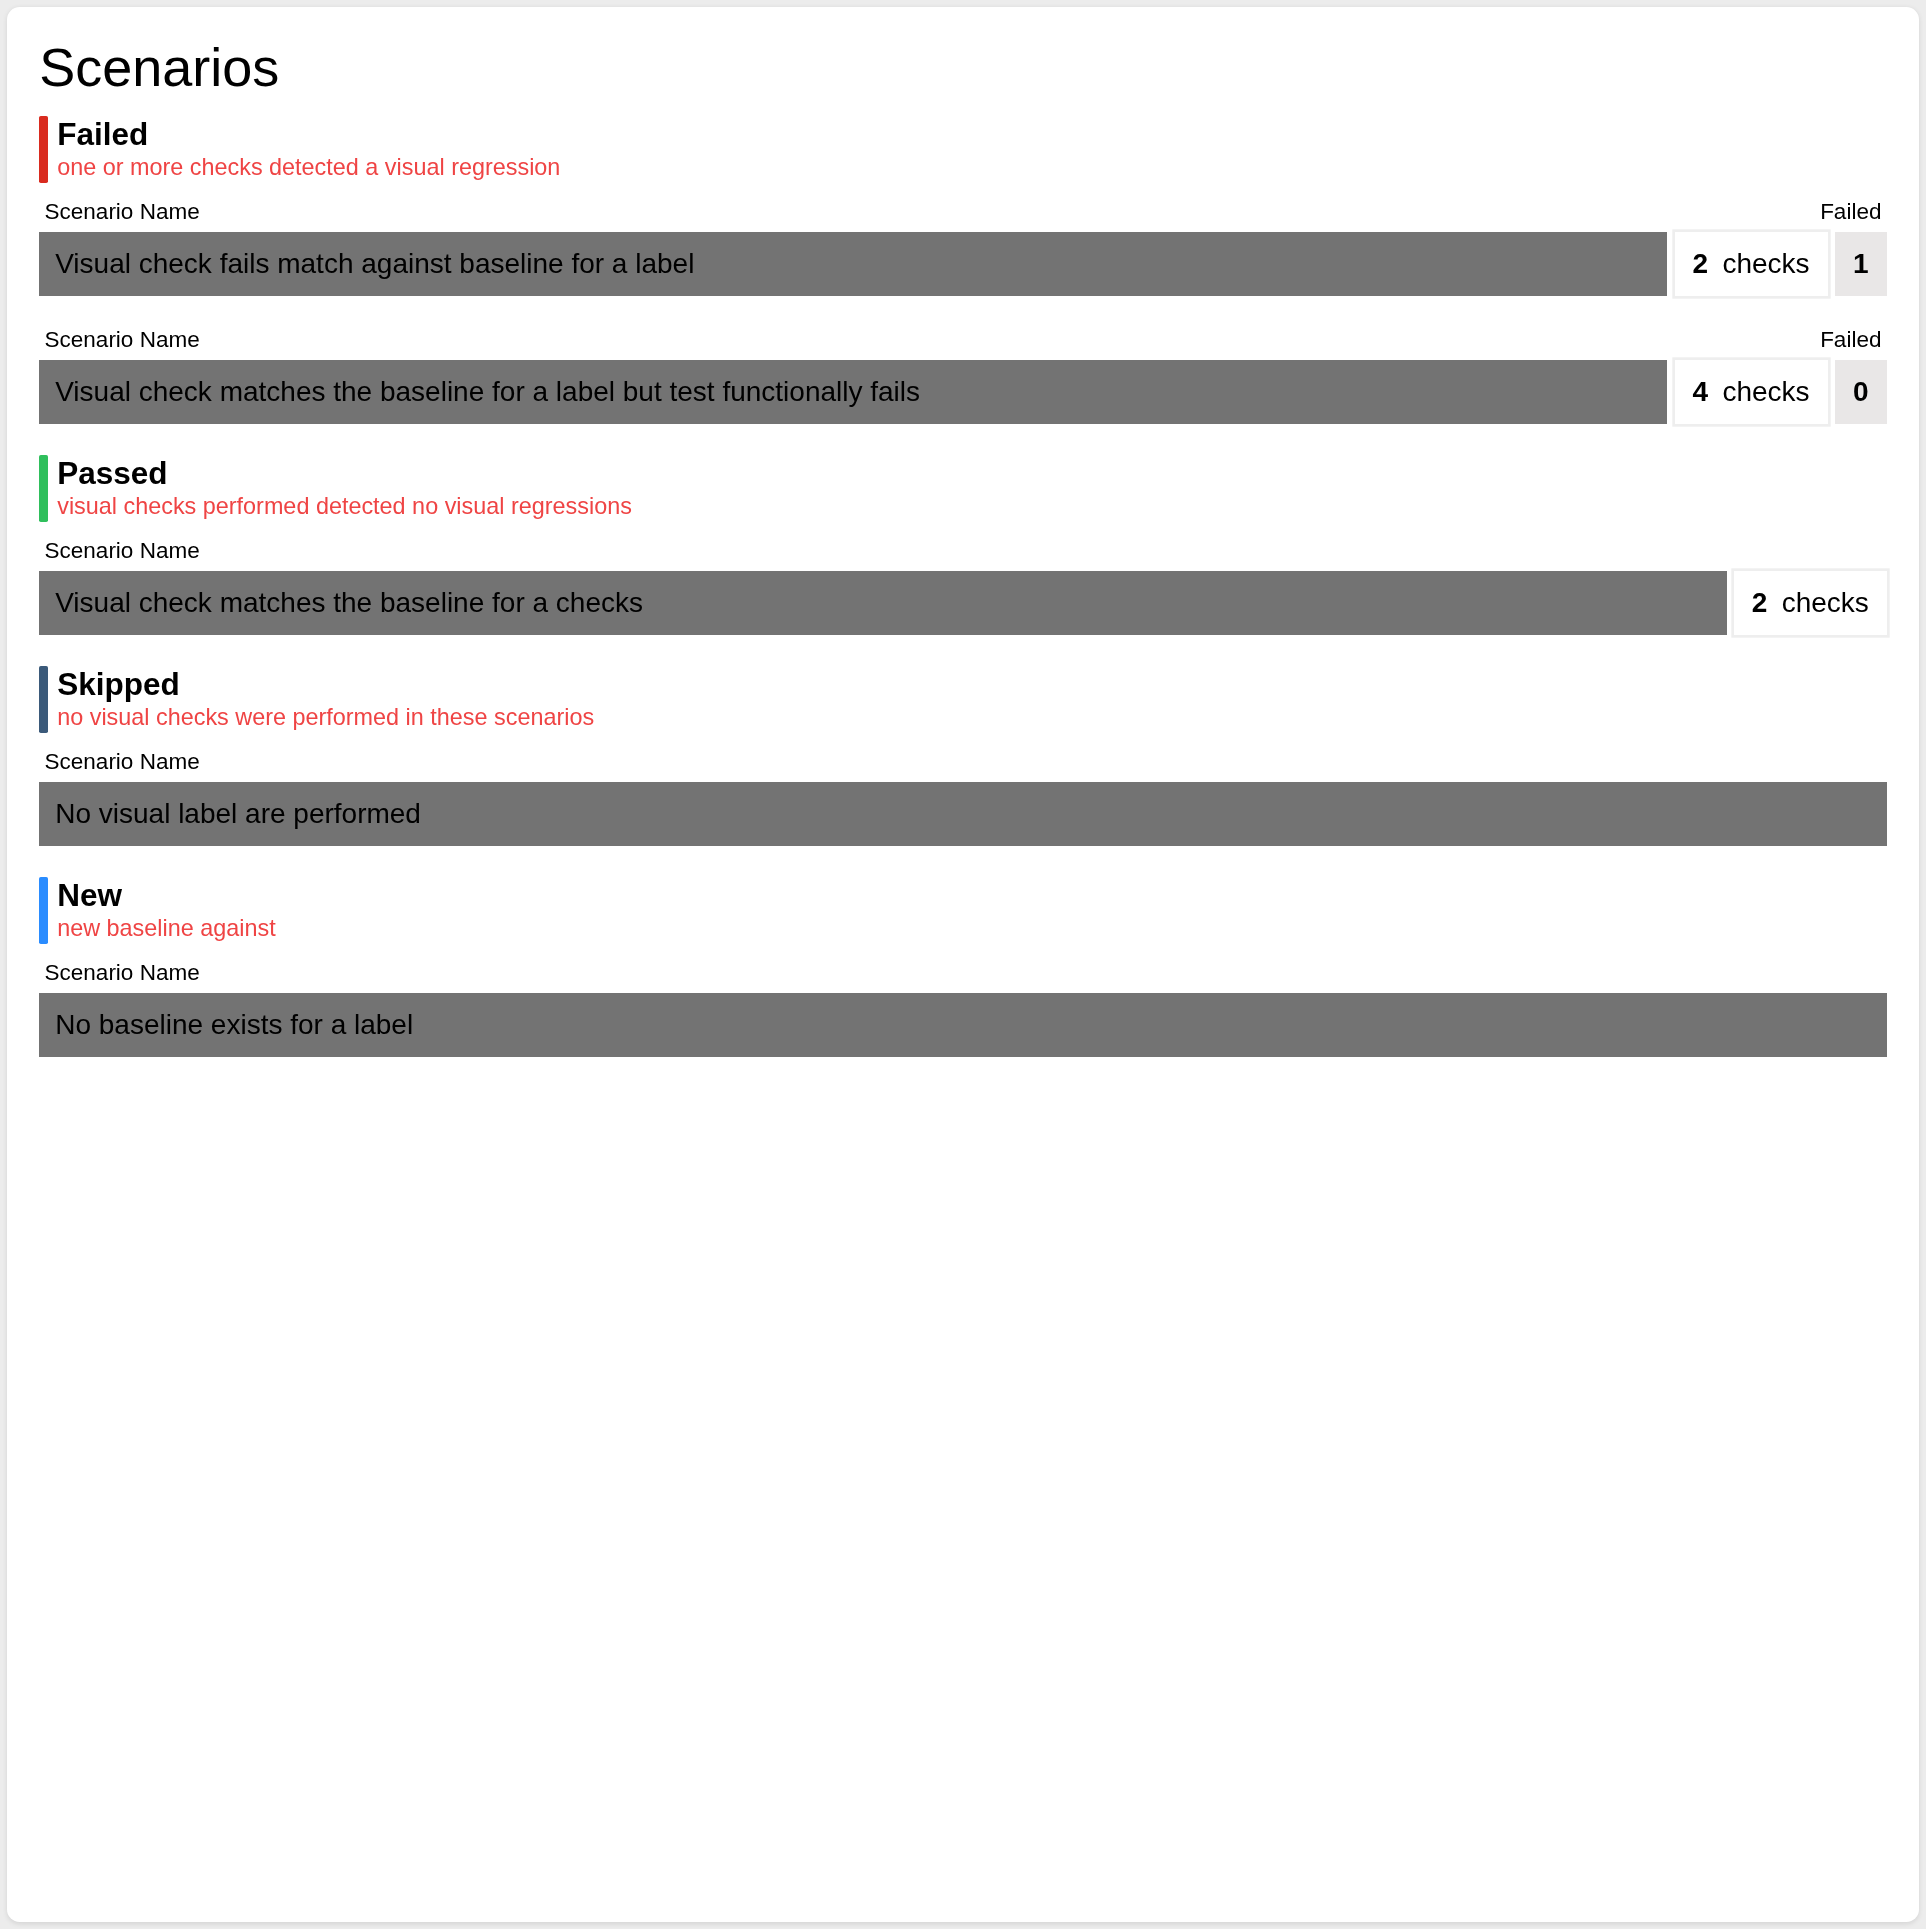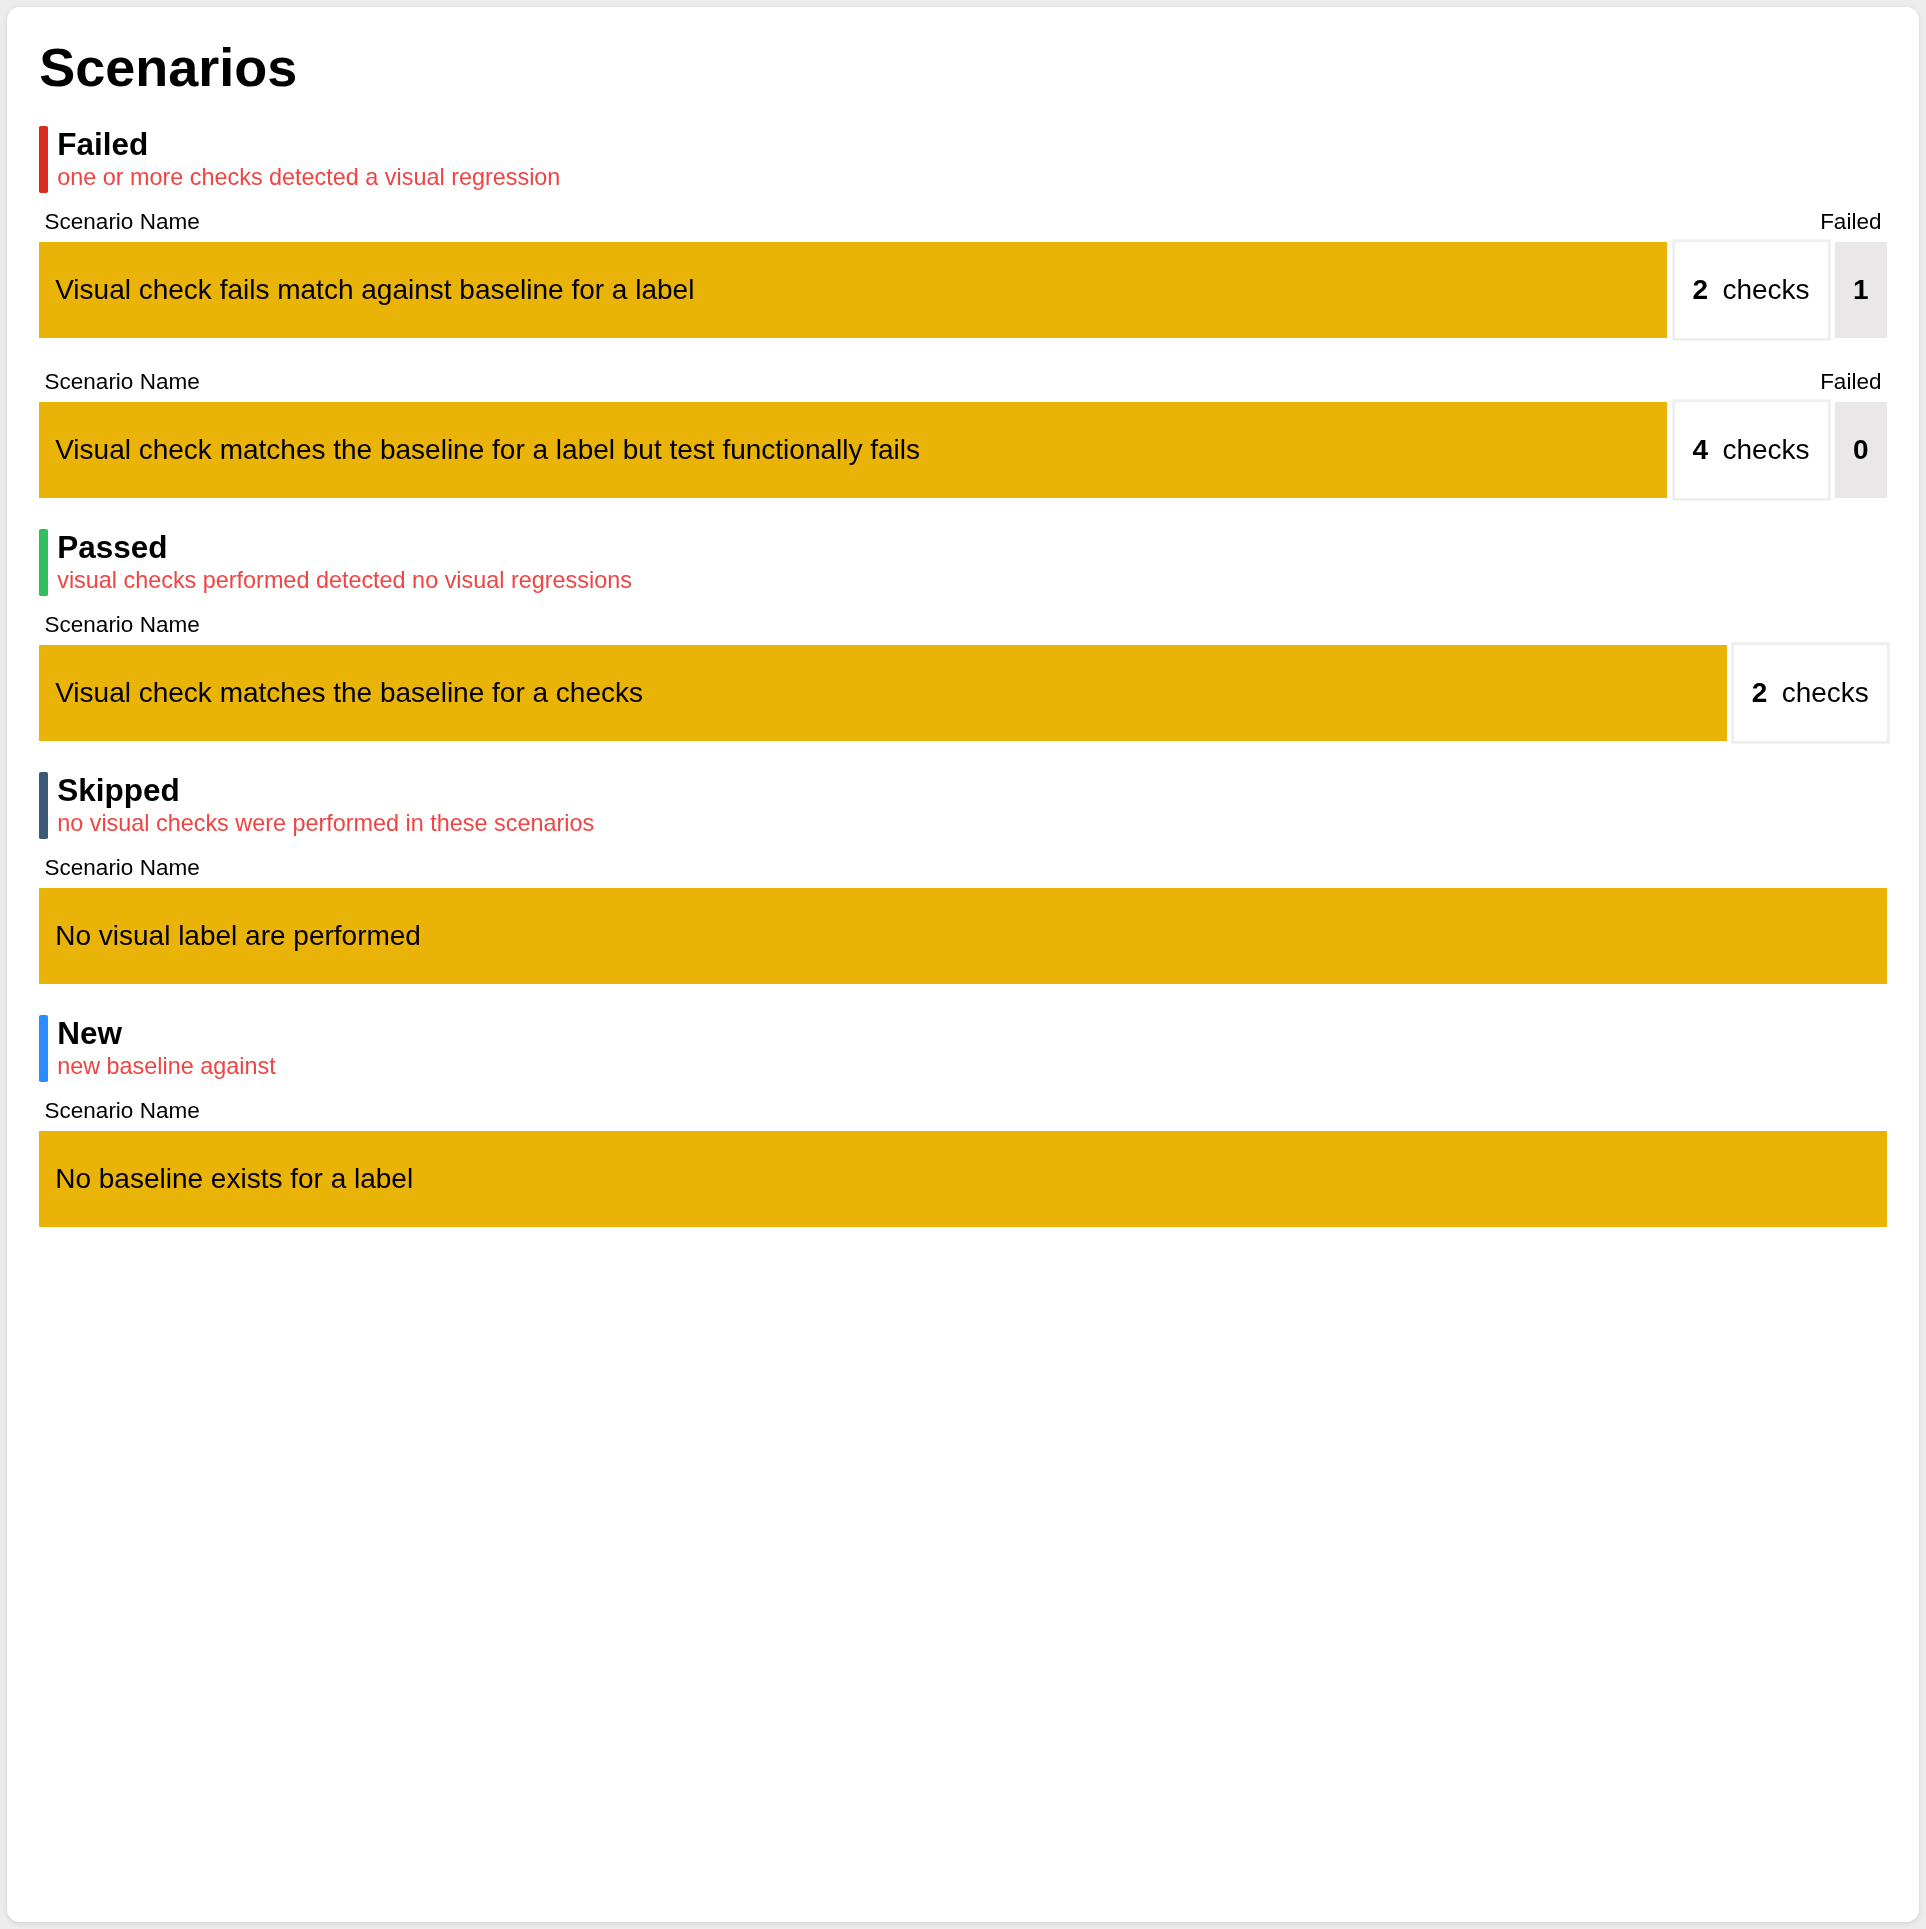--- a/index.html
+++ b/index.html
@@ -21,22 +21,22 @@
       background: #fff;
       border-radius: 12.6px;
       box-shadow: 0 1.8px 5.4px rgba(0,0,0,0.1);
       width: 100%;
       height: 100%;
       padding: 29px 32px 36px 32px;
       overflow: auto;
     }
     .page-title {
       font-size: 54px;
-      font-weight: 700;
-      margin-bottom: 28px;
+      font-weight: 400;
+      margin-bottom: 18px;
     }
     .group {
       margin-bottom: 31px;
     }
     .group-head {
       display: flex;
       align-items: stretch;
       margin-bottom: 16px;
     }
     .group-head .bar {
@@ -68,22 +68,22 @@
     .list-header .col-failed {
       font-weight: 400;
     }
     .row {
       display: flex;
       align-items: stretch;
       gap: 7.2px;
     }
     .row .name-cell {
       flex: 1 1 auto;
-      background: #eab308;
-      padding: 32px 16px;
+      background: #737373;
+      padding: 16px 16px;
       font-size: 28px;
       display: flex;
       align-items: center;
     }
     .badge {
       display: flex;
       align-items: center;
       padding: 0 18px;
       gap: 14.4px;
       font-size: 28px;

